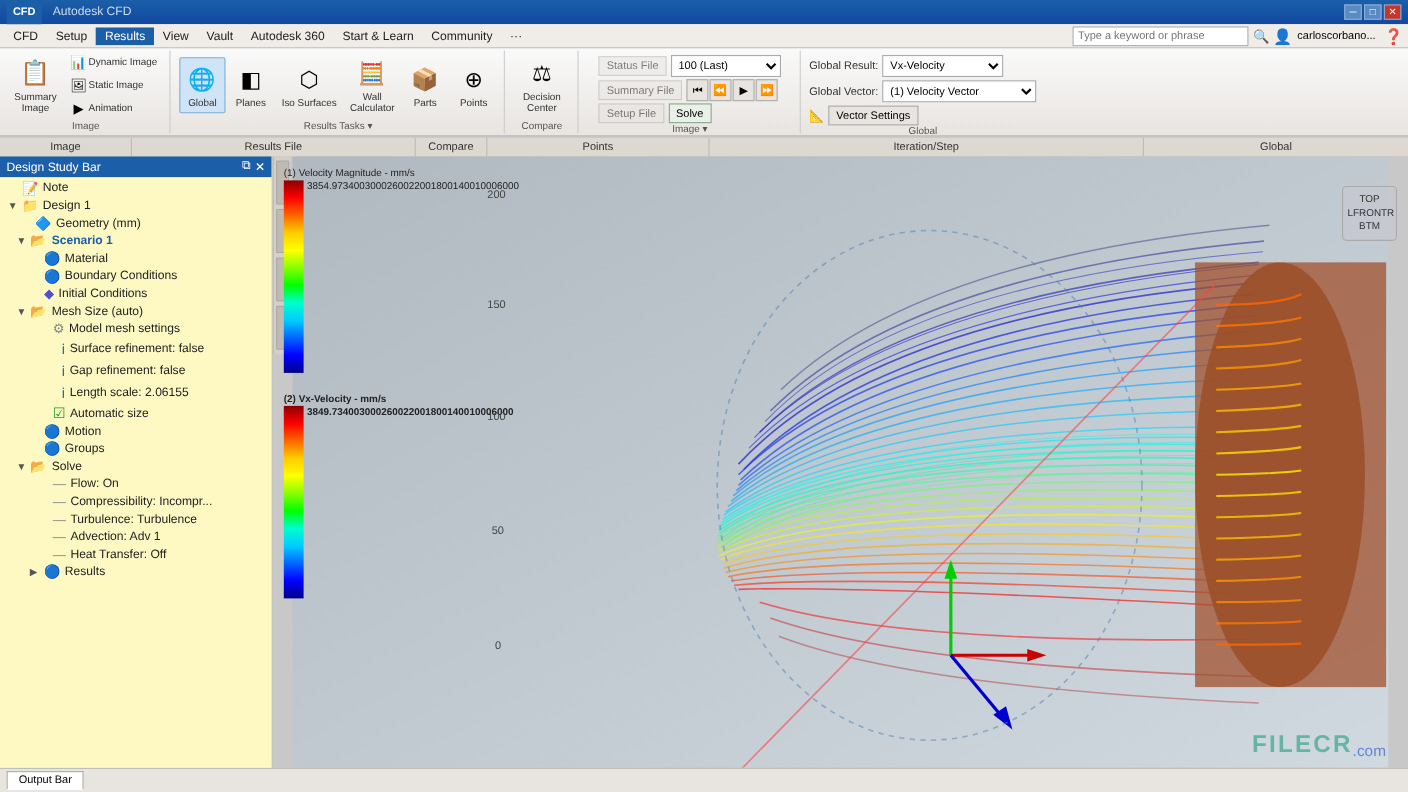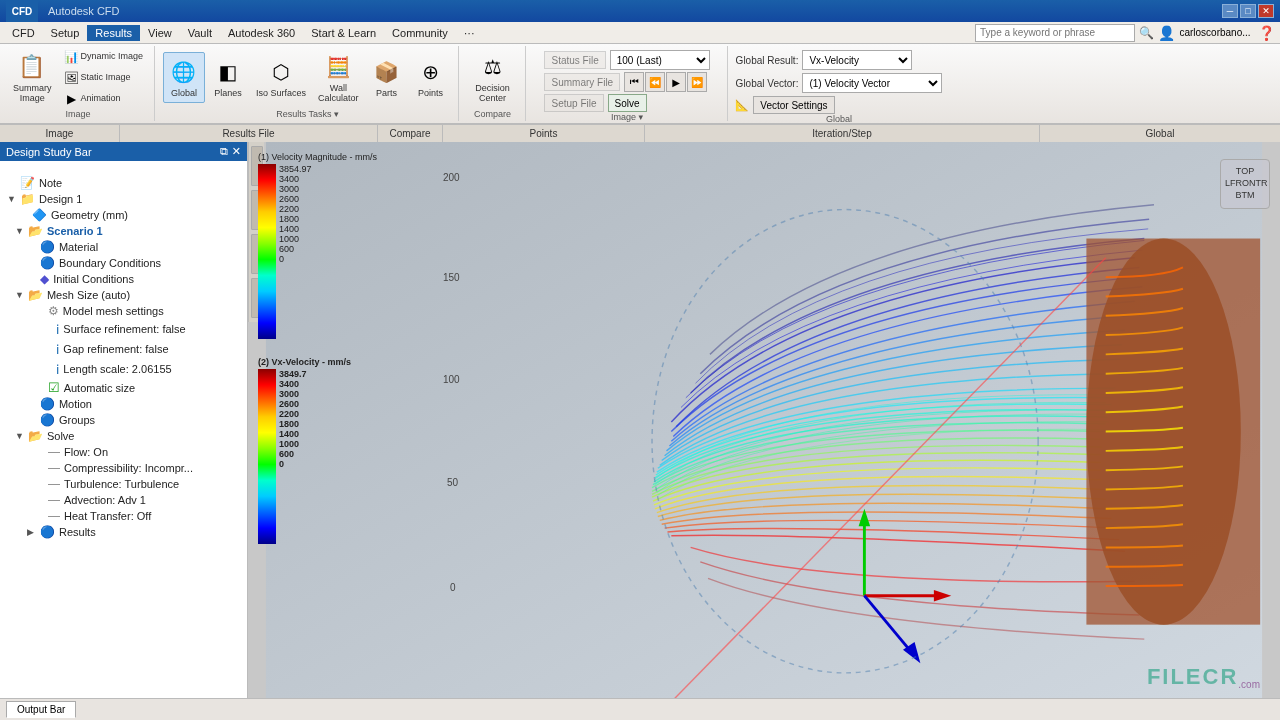--- a/index.html
+++ b/index.html
@@ -37,21 +37,21 @@
     .play-btn { width: 20px; height: 20px; background: #e8e4e0; border: 1px solid #aaa; display: flex; align-items: center; justify-content: center; font-size: 10px; cursor: pointer; }
 
     
     .ribbon-labels { display: flex; background: #ddd8d0; border-top: 1px solid #bbb; height: 18px; align-items: center; }
     .ribbon-label { font-size: 10px; color: #333; border-right: 1px solid #bbb; display: flex; align-items: center; justify-content: center; height: 100%; }
 
     
     #main { display: flex; height: calc(720px - 22px - 22px - 80px - 18px - 22px); }
 
     
-    #sidebar { width: 248px; background: #ffffff; border-right: 1px solid #bbb; display: flex; flex-direction: column; overflow: hidden; gap: 12px; }
+    #sidebar { width: 248px; background: #fef9c3; border-right: 1px solid #bbb; display: flex; flex-direction: column; overflow: hidden; }
     #sidebar-header { background: #1a5fa8; color: white; font-size: 11px; padding: 3px 6px; display: flex; align-items: center; justify-content: space-between; }
     #sidebar-content { flex: 1; overflow-y: auto; padding: 2px 0; }
     .tree-item { display: flex; align-items: center; gap: 3px; padding: 1px 4px; cursor: pointer; font-size: 11px; color: #222; white-space: nowrap; }
     .tree-indent { display: inline-block; }
     .tree-arrow { width: 10px; font-size: 9px; color: #555; }
     .tree-icon { font-size: 12px; margin-right: 1px; }
     .tree-icon-blue { color: #1a5fa8; }
     .tree-icon-orange { color: #e07020; }
     .tree-icon-green { color: #20a020; }
     .tree-icon-gray { color: #888; }
@@ -59,50 +59,50 @@
     .tree-text.bold { font-weight: bold; color: #1a5fa8; }
 
     
     #viewport { flex: 1; background: #c8c8c8; position: relative; overflow: hidden; }
 
     
     .colorbar { position: absolute; left: 10px; display: flex; gap: 4px; }
     .colorbar-top { top: 10px; }
     .colorbar-bottom { top: 220px; font-weight: bold; }
     .cb-gradient { width: 20px; height: 180px; }
-    .cb-labels { display: flex; flex-direction: column; justify-content: flex-start; height: 180px; }
+    .cb-labels { display: flex; flex-direction: row; justify-content: flex-start; height: 180px; }
     .cb-label { font-size: 9px; color: #222; }
     .cb-title { font-size: 9px; color: #222; margin-bottom: 2px; }
 
     
     .axis-label { position: absolute; font-size: 10px; color: #444; }
 
     
-    #navcube { position: absolute; top: 17px; right: 10px; width: 50px; height: 50px; background: rgba(200,200,210,0.7); border: 1px solid #aaa; border-radius: 4px; display: flex; align-items: center; justify-content: center; font-size: 9px; color: #333; }
+    #navcube { position: absolute; top: 27px; right: 10px; width: 50px; height: 50px; background: rgba(200,200,210,0.7); border: 1px solid #aaa; border-radius: 4px; display: flex; align-items: center; justify-content: center; font-size: 9px; color: #333; }
 
     
     #right-panel { width: 16px; background: #d4d0c8; border-left: 1px solid #bbb; display: flex; flex-direction: column; align-items: center; padding: 4px 0; gap: 4px; }
     .right-btn { width: 12px; height: 40px; background: #c0bab0; border: 1px solid #aaa; font-size: 8px; cursor: pointer; border-radius: 1px; }
 
     
     #bottombar { height: 22px; background: #e8e4e0; border-top: 1px solid #bbb; display: flex; align-items: center; padding: 0 6px; gap: 4px; }
     .output-tab { padding: 2px 10px; background: #d4d0c8; border: 1px solid #aaa; font-size: 10px; cursor: pointer; }
     .output-tab.active { background: white; border-bottom: 1px solid white; }
 
     
     #searchbar { display: flex; align-items: center; gap: 4px; }
     .search-input { height: 18px; width: 160px; border: 1px solid #aaa; padding: 0 4px; font-size: 10px; }
 
     
     #cfd-logo { width: 32px; height: 22px; background: #1a5fa8; color: white; font-size: 10px; font-weight: bold; display: flex; align-items: center; justify-content: center; }
 
     
     #watermark { position: absolute; bottom: 8px; right: 20px; opacity: 0.6; display: flex; flex-direction: row; align-items: flex-end; }
     .watermark-text { font-size: 22px; font-weight: bold; color: #20a080; letter-spacing: 2px; }
-    .watermark-sub { font-size: 10px; color: #701a75; }
+    .watermark-sub { font-size: 14px; color: #1d4ed8; }
 
     
     #sim-viz { position: absolute; top: 0; left: 0; width: 100%; height: 100%; }
 
     
     .grad-velocity { background: linear-gradient(to bottom, #8b0000, #ff0000, #ff6600, #ffcc00, #ffff00, #88ff00, #00ff00, #00ffcc, #00ccff, #0066ff, #0000ff, #000088); }
     .grad-vx { background: linear-gradient(to bottom, #8b0000, #ff0000, #ff6600, #ffcc00, #ffff00, #88ff00, #00ff00, #00ffcc, #00ccff, #0066ff, #0000ff, #000088); }
 
     
     #sidebar-content::-webkit-scrollbar { width: 6px; }

